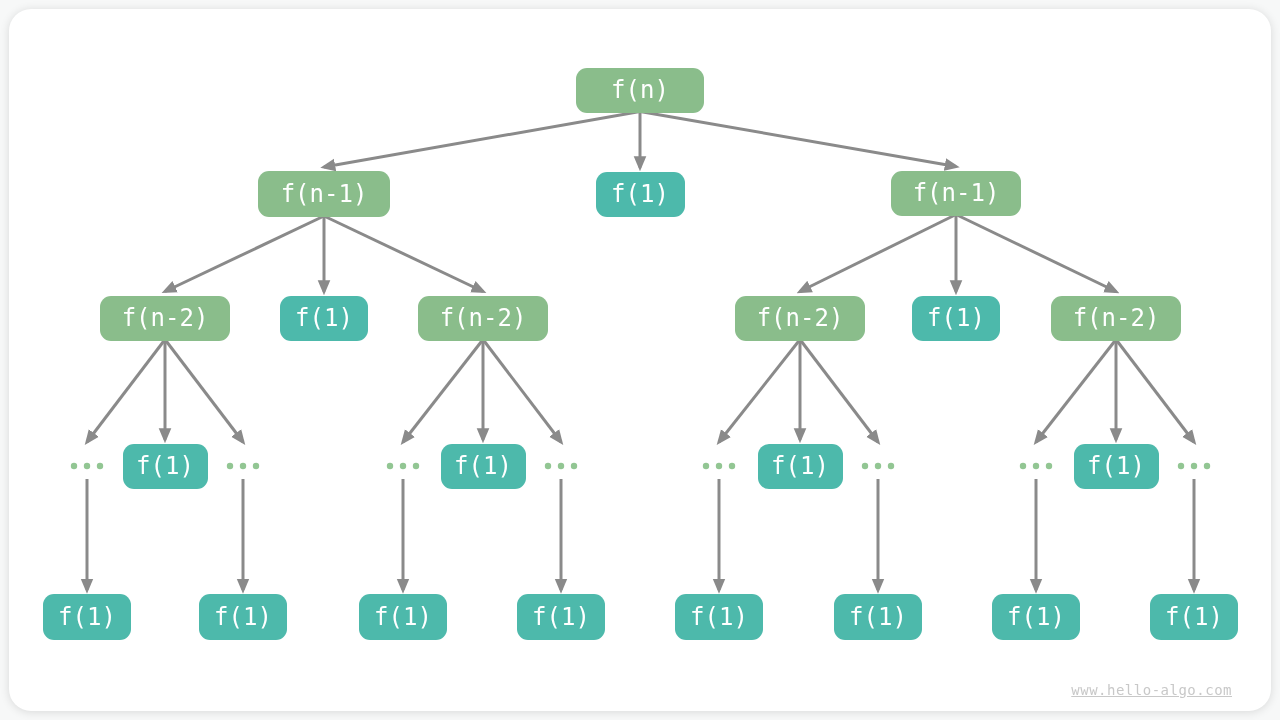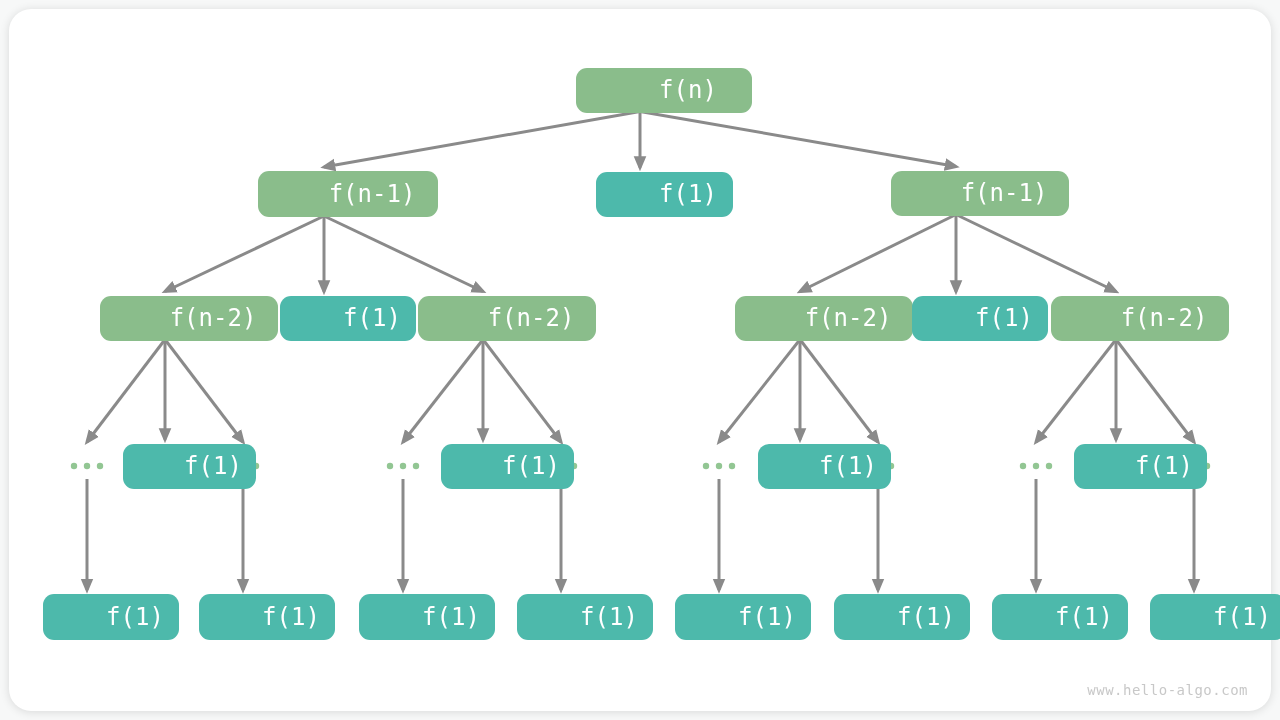--- a/index.html
+++ b/index.html
@@ -25,27 +25,27 @@
     width: 1280px; height: 720px;
   }
   #node-layer { pointer-events: none; }
   .node {
     position: absolute;
     display: flex; align-items: center; justify-content: center;
     color: #ffffff;
     font-size: 24px;
     border-radius: 11px;
     white-space: nowrap;
-    padding-left: 48px;
   }
   .watermark {
     position: absolute;
-    right: 32px; bottom: 22px;
+    right: 48px; bottom: 22px;
     font-size: 14px;
     letter-spacing: 0.5px;
+    text-decoration: underline;
   }
 </style>
 </head>
 <body style="background: rgb(247, 248, 248);">
 
 <div class="stage">
   <div class="card" style="background: rgb(255, 255, 255);"></div>
   <svg id="edge-layer" viewBox="0 0 1280 720" xmlns="http://www.w3.org/2000/svg">
       <defs>
         <marker id="arrowhead" viewBox="0 0 10 10" refX="7.5" refY="5" markerWidth="5" markerHeight="5" orient="auto-start-reverse">

